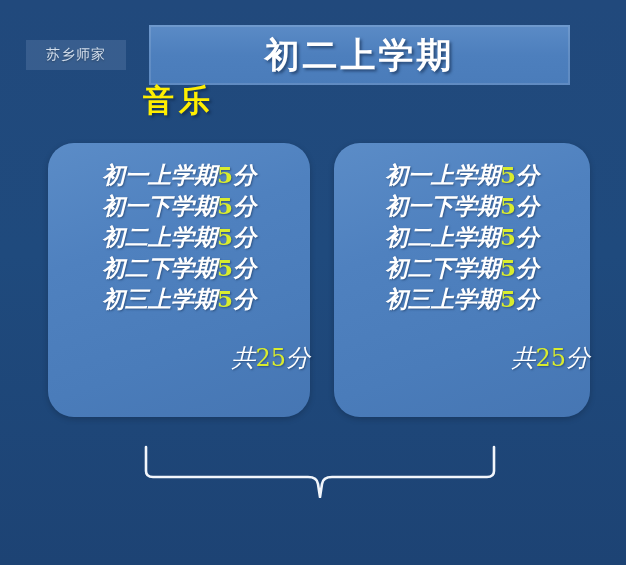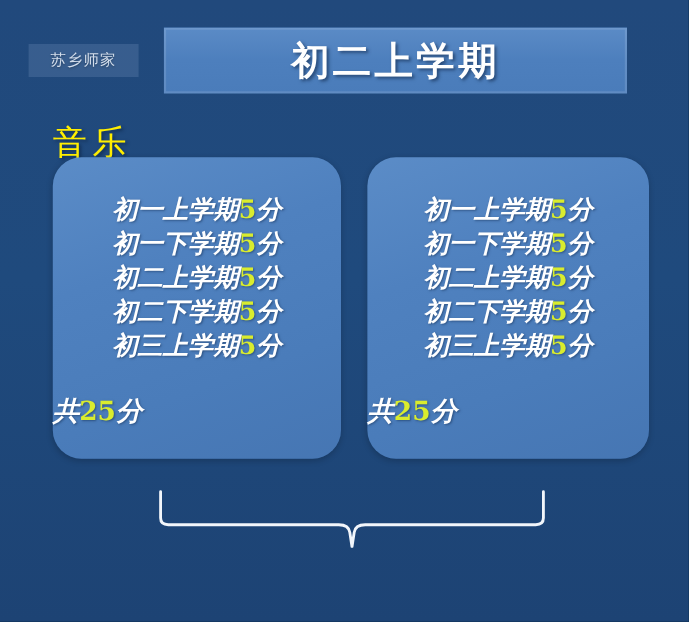--- a/index.html
+++ b/index.html
@@ -57,44 +57,44 @@
     font-size: 35px;
     font-weight: bold;
     letter-spacing: 3px;
     font-family: "DejaVu Sans", "Liberation Sans", sans-serif;
     text-shadow: 2px 2px 3px rgba(10,30,60,0.55);
   }
 
   
   .col-header {
     position: absolute;
-    top: 110px;
+    top: 81px;
     height: 40px;
     display: flex;
     align-items: center;
-    justify-content: flex-start;
+    justify-content: center;
     color: #ffee00;
     font-size: 31px;
-    font-weight: normal;
+    font-weight: bold;
     letter-spacing: 5px;
     font-family: "DejaVu Sans", "Liberation Sans", sans-serif;
     text-shadow: 2px 2px 3px rgba(10,30,60,0.6);
   }
   .col-header.left  { left: 48px;  width: 262px; }
   .col-header.right { left: 334px; width: 256px; }
 
   
   .card {
     position: absolute;
     top: 143px;
     height: 274px;
     border-radius: 26px;
     background: linear-gradient(160deg, #5b8cc7 0%, #4f81bf 35%, #4a7cba 70%, #4676b3 100%);
     box-shadow: 0 2px 6px rgba(0,0,0,0.20);
-    padding-top: 32px;
+    padding-top: 16px;
     box-sizing: border-box;
   }
   .card.left  { left: 48px;  width: 262px; }
   .card.right { left: 334px; width: 256px; }
 
   .row-list {
     margin: 0;
     padding: 0;
     list-style: none;
   }
@@ -108,24 +108,24 @@
     font-family: "DejaVu Serif", "Liberation Serif", serif;
     text-shadow: 1px 1px 2px rgba(15,40,75,0.5);
     white-space: nowrap;
   }
   .row .score {
     color: #d9ec2e;
     font-style: normal;
   }
 
   .card-total {
-    text-align: left;
+    text-align: right;
     color: #ffffff;
     font-size: 24px;
-    font-weight: bold;
+    font-weight: normal;
     font-style: italic;
     font-family: "DejaVu Serif", "Liberation Serif", serif;
     text-shadow: 1px 1px 2px rgba(15,40,75,0.5);
     margin-top: 28px;
     white-space: nowrap;
   }
   .card-total .score {
     color: #d9ec2e;
     font-style: normal;
   }

